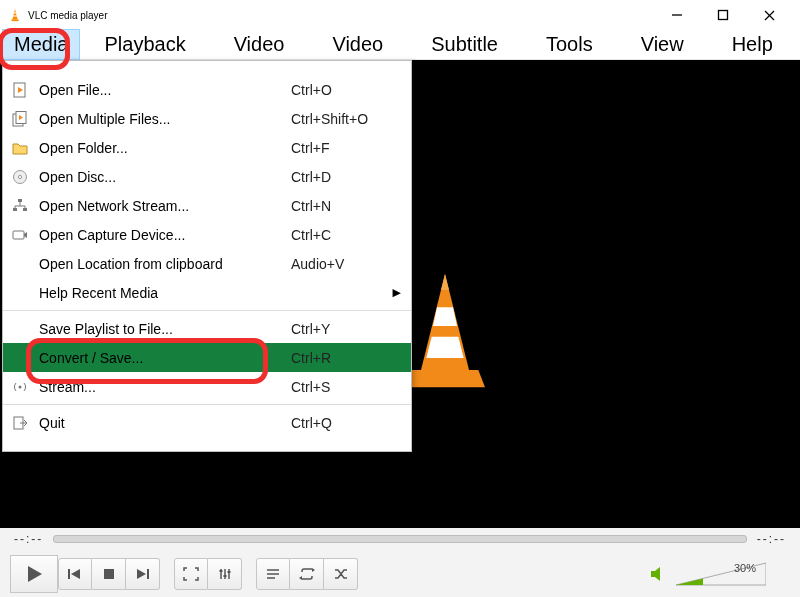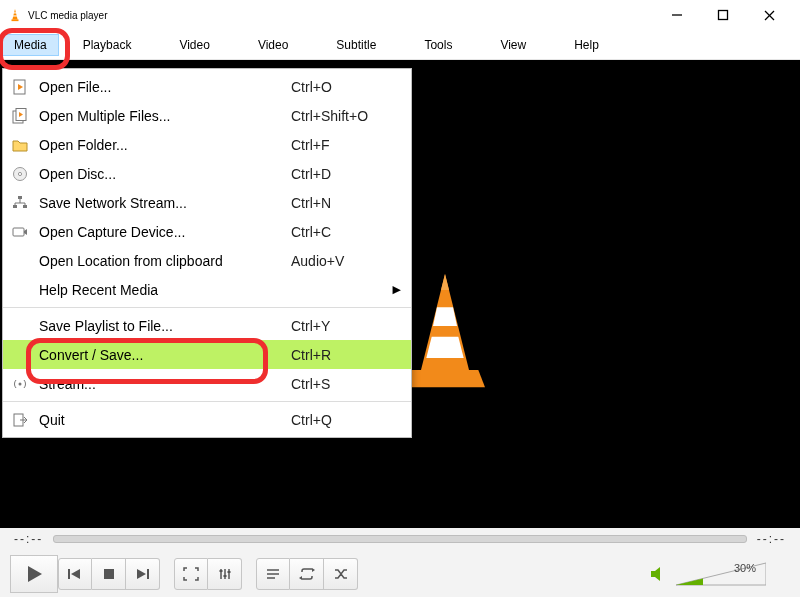--- a/index.html
+++ b/index.html
@@ -3,36 +3,36 @@
 <meta charset="utf-8">
 <style>
 * { margin: 0; padding: 0; box-sizing: border-box; font-family: "Segoe UI", Tahoma, sans-serif; }
 body { width: 800px; height: 597px; background: #fff; overflow: hidden; position: relative; }
 
 .titlebar { height: 30px; display: flex; align-items: center; padding: 0 8px; }
 .titlebar .vlc-logo { width: 14px; height: 14px; margin-right: 6px; }
 .titlebar .title { font-size: 10px; flex: 1; }
 .winbtn { width: 46px; height: 30px; display: flex; align-items: center; justify-content: center; font-size: 14px; }
 
-.menubar { height: 30px; display: flex; align-items: center; padding: 0 2px; border-bottom: 1px solid #e5e5e5; font-size: 12px; }
+.menubar { height: 30px; display: flex; align-items: center; padding: 0 2px; border-bottom: 1px solid #e5e5e5; font-size: 20px; }
 .menuitem { padding: 4px 24px; }
 .menuitem.active { background: #cce8ff; border: 1px solid #99d1ff; padding: 3px 11px; }
 .red-ring { position: absolute; border: 5px solid #ef2e2e; border-radius: 14px; pointer-events: none; }
 
 .viewport { background: #000; position: relative; width: 100%; height: 468px; display:flex; align-items:center; justify-content:center; }
 .cone-large { position:absolute; left:405px; top:180px; }
 
-.dropdown { position: absolute; left: 2px; top: 68px; width: 410px; background: #fff; border: 1px solid #bfbfbf; box-shadow: 2px 2px 6px rgba(0,0,0,.25); padding: 3px 0; font-size: 14px; }
+.dropdown { position: absolute; left: 2px; top: 60px; width: 410px; background: #fff; border: 1px solid #bfbfbf; box-shadow: 2px 2px 6px rgba(0,0,0,.25); padding: 14px 0; font-size: 14px; }
 .dd-row { height: 29px; display: flex; align-items: center; padding: 0 10px 0 6px; position: relative; }
 .dd-row-wrap.sep-before { border-top: 1px solid #dcdcdc; margin-top:3px; padding-top:3px; }
 .dd-icon { width: 22px; height: 20px; display:flex; align-items:center; justify-content:center; margin-right: 8px; }
 .dd-label { flex: 1; }
 .dd-short { width: 100px; text-align: left; color: #222; }
 .dd-arrow { width: 10px; text-align: right; font-size: 11px; }
-.dd-row.highlight { background: #bef264; }
+.dd-row.highlight { background: #15803d; }
 
 .controls { position: absolute; left:0; right:0; bottom:0; height: 69px; background: #f3f3f3; }
 .seek { height: 22px; display:flex; align-items:center; padding: 0 14px; gap:10px; }
 .seek .time { font-size: 12px; color:#333; letter-spacing:2px; }
 .seek .track { flex:1; height:8px; background:#d6d6d6; border:1px solid #bdbdbd; border-radius:3px; }
 
 .btnrow { height:47px; display:flex; align-items:center; padding: 0 10px; }
 .cbtn { height:32px; border:1px solid #c6c6c6; background:linear-gradient(#fdfdfd,#ececec); display:flex; align-items:center; justify-content:center; }
 .cbtn.play { width:48px; height:38px; }
 .cbtn.sm { width:34px; }
@@ -154,21 +154,21 @@
         <svg width="16" height="16">
           <rect x="6" y="1" width="4" height="3" fill="#777"></rect>
           <line x1="8" y1="4" x2="8" y2="8" stroke="#777"></line>
           <line x1="3" y1="8" x2="13" y2="8" stroke="#777"></line>
           <rect x="1" y="10" width="4" height="3" fill="#777"></rect>
           <rect x="11" y="10" width="4" height="3" fill="#777"></rect>
           <line x1="3" y1="8" x2="3" y2="10" stroke="#777"></line>
           <line x1="13" y1="8" x2="13" y2="10" stroke="#777"></line>
         </svg>
       </span>
-    <span class="dd-label">Save Network Stream...</span>
+    <span class="dd-label">Open Network Stream...</span>
     <span class="dd-short">Ctrl+N</span>
     <span class="dd-arrow"></span>
   </div>
   <div class="dd-row">
     <span class="dd-icon">
         <svg width="16" height="16">
           <rect x="1" y="4" width="11" height="8" rx="1" fill="none" stroke="#777"></rect>
           <polygon points="12,7 15,5 15,11 12,9" fill="#777"></polygon>
         </svg>
       </span>

